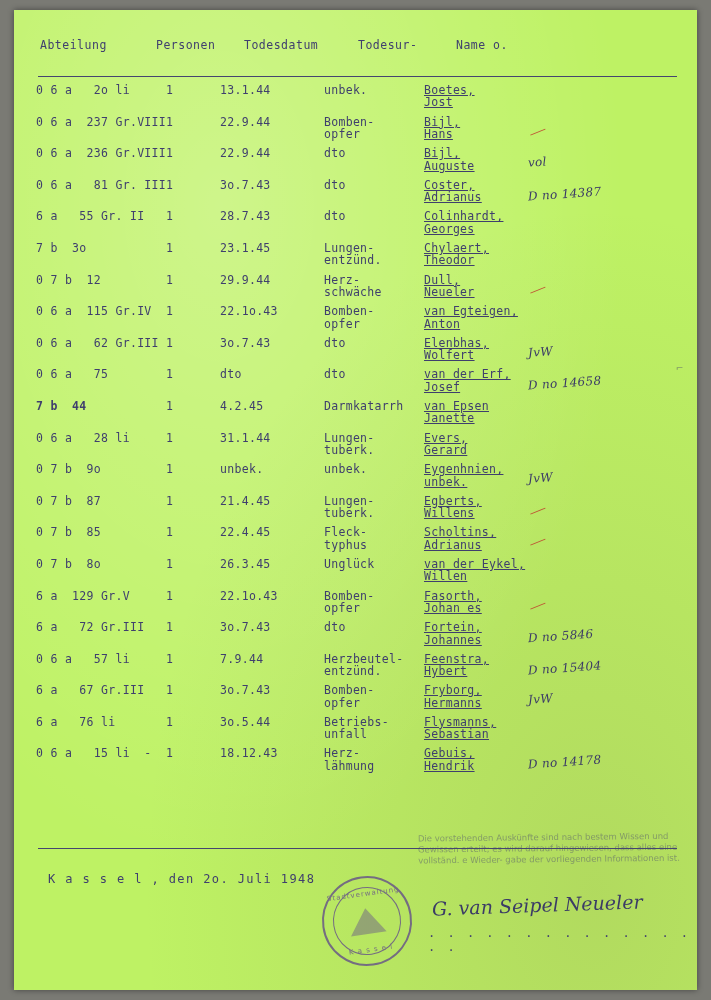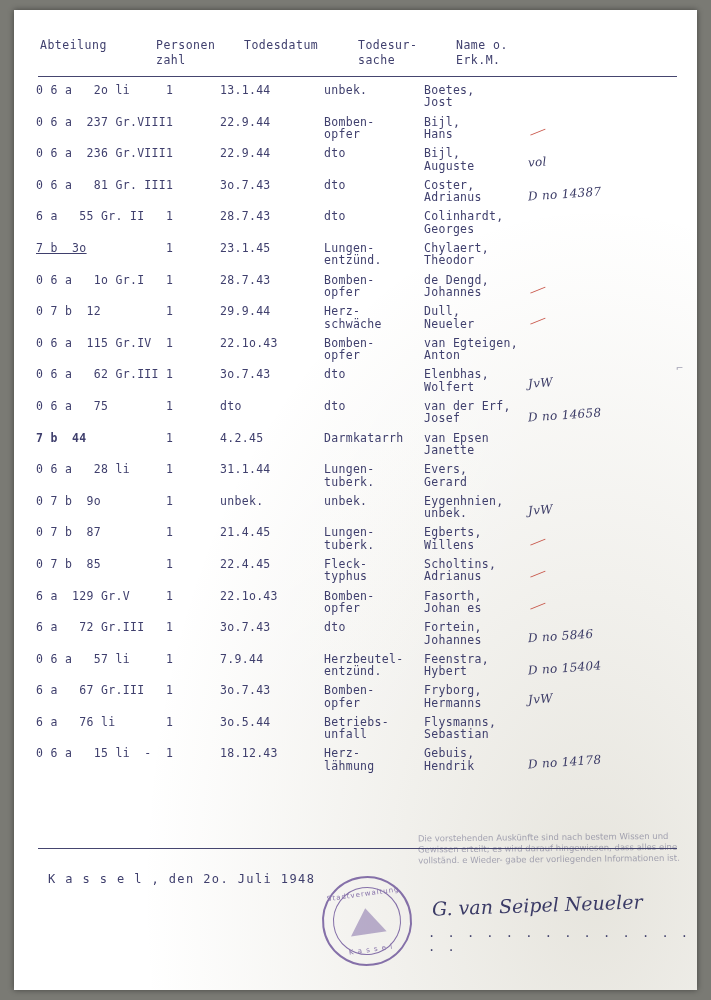--- a/index.html
+++ b/index.html
@@ -9,21 +9,21 @@
   body {
     width: 711px; height: 1000px;
     position: relative;
     overflow: hidden;
     font-family: "DejaVu Sans Mono", monospace;
   }
   #page {
     position: absolute;
     left: 14px; top: 10px;
     width: 683px; height: 980px;
-    background: #ffffff;
+    background: #bef264;
     box-shadow: 0 0 6px rgba(0,0,0,0.45);
   }
   
   #page:before {
     content: "";
     position: absolute; left:0; top:0; right:0; bottom:0;
     background:
       radial-gradient(ellipse at 30% 20%, rgba(255,255,255,0.25), rgba(0,0,0,0) 60%),
       radial-gradient(ellipse at 85% 90%, rgba(120,110,70,0.18), rgba(0,0,0,0) 55%);
     pointer-events: none;
@@ -76,21 +76,21 @@
     vertical-align: top;
     padding: 0;
     line-height: 12.4px;
     white-space: pre;
   }
   tr.entry { height: 31.6px; }
   td.dept   { width: 130px; }
   td.count  { width: 54px; text-align: left; padding-left: 14px;}
   td.date   { width: 104px; }
   td.cause  { width: 100px; }
-  td.name   { width: 252px; position: relative;}
+  td.name   { width: 252px; position: relative; text-decoration: underline;}
   .l2 { display: block; }
 
   
   .hand {
     position: absolute;
     font-family: "DejaVu Serif", serif;
     font-style: italic;
     color: #3b3b66;
     white-space: pre;
     transform: rotate(-4deg);
@@ -191,25 +191,20 @@
   <div class="sheet">
 
     <div class="hdr">
       <div class="row1">
         <span class="c0">Abteilung</span>
         <span class="c1">Personen</span>
         <span class="c2">Todesdatum</span>
         <span class="c3">Todesur-</span>
         <span class="c4">Name o.</span>
       </div>
-      <div class="row2">
-        <span class="c1">zahl</span>
-        <span class="c3">sache</span>
-        <span class="c4">Erk.M.</span>
-      </div>
     </div>
 
     <div class="rule"></div>
 
     <table class="reg">
       <tbody id="rows-body">
           <tr class="entry">
             <td class="dept">0 6 a   2o li</td>
             <td class="count">1</td>
             <td class="date">13.1.44</td>
@@ -238,34 +233,27 @@
             <td class="name"><span>Coster,</span><span class="l2">Adrianus</span><span class="hand" style="left: 104px; top: 9px; font-size: 12px;">D no 14387</span></td>
           </tr>
           <tr class="entry">
             <td class="dept" style="position: relative;">6 a   55 Gr. II</td>
             <td class="count">1</td>
             <td class="date">28.7.43</td>
             <td class="cause"><span>dto</span><span class="l2"></span></td>
             <td class="name"><span>Colinhardt,</span><span class="l2">Georges</span></td>
           </tr>
           <tr class="entry">
-            <td class="dept" style="position: relative; text-decoration: underline;">7 b  3o</td>
+            <td class="dept" style="position: relative;">7 b  3o</td>
             <td class="count">1</td>
             <td class="date">23.1.45</td>
             <td class="cause"><span>Lungen-</span><span class="l2">entzünd.</span></td>
             <td class="name"><span>Chylaert,</span><span class="l2">Theodor</span></td>
           </tr>
           <tr class="entry">
-            <td class="dept">0 6 a   1o Gr.I</td>
-            <td class="count">1</td>
-            <td class="date">28.7.43</td>
-            <td class="cause"><span>Bomben-</span><span class="l2">opfer</span></td>
-            <td class="name"><span>de Dengd,</span><span class="l2">Johannes</span><span class="tick" style="left: 104px; top: 6px;"></span></td>
-          </tr>
-          <tr class="entry">
             <td class="dept">0 7 b  12</td>
             <td class="count">1</td>
             <td class="date">29.9.44</td>
             <td class="cause"><span>Herz-</span><span class="l2">schwäche</span></td>
             <td class="name"><span>Dull,</span><span class="l2">Neueler</span><span class="tick" style="left: 104px; top: 6px;"></span></td>
           </tr>
           <tr class="entry">
             <td class="dept">0 6 a  115 Gr.IV</td>
             <td class="count">1</td>
             <td class="date">22.1o.43</td>
@@ -313,20 +301,27 @@
             <td class="date">21.4.45</td>
             <td class="cause"><span>Lungen-</span><span class="l2">tuberk.</span></td>
             <td class="name"><span>Egberts,</span><span class="l2">Willens</span><span class="tick" style="left: 104px; top: 6px;"></span></td>
           </tr>
           <tr class="entry">
             <td class="dept">0 7 b  85</td>
             <td class="count">1</td>
             <td class="date">22.4.45</td>
             <td class="cause"><span>Fleck-</span><span class="l2">typhus</span></td>
             <td class="name"><span>Scholtins,</span><span class="l2">Adrianus</span><span class="tick" style="left: 104px; top: 6px;"></span></td>
+          </tr>
+          <tr class="entry">
+            <td class="dept">0 7 b  8o</td>
+            <td class="count">1</td>
+            <td class="date">26.3.45</td>
+            <td class="cause"><span>Unglück</span><span class="l2"></span></td>
+            <td class="name"><span>van der Eykel,</span><span class="l2">Willen</span></td>
           </tr>
           <tr class="entry">
             <td class="dept" style="position: relative;">6 a  129 Gr.V</td>
             <td class="count">1</td>
             <td class="date">22.1o.43</td>
             <td class="cause"><span>Bomben-</span><span class="l2">opfer</span></td>
             <td class="name"><span>Fasorth,</span><span class="l2">Johan es</span><span class="tick" style="left: 104px; top: 6px;"></span></td>
           </tr>
           <tr class="entry">
             <td class="dept" style="position: relative;">6 a   72 Gr.III</td>

